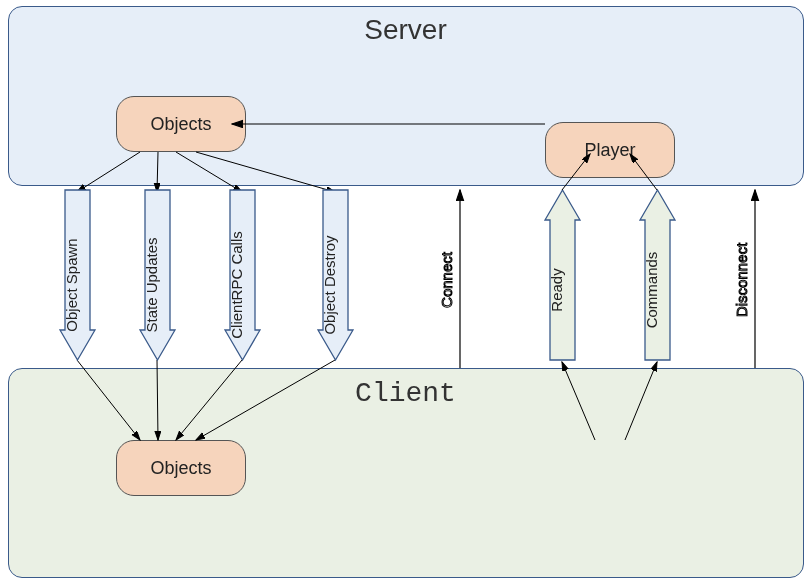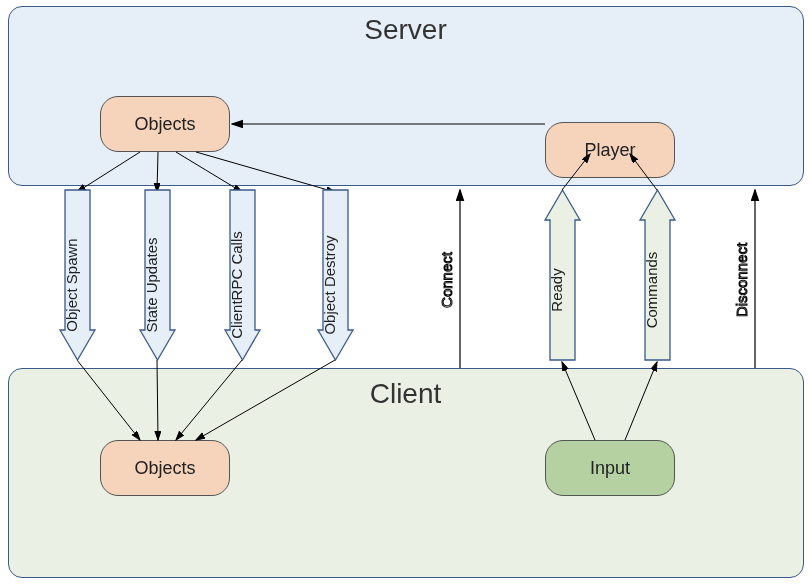--- a/index.html
+++ b/index.html
@@ -36,21 +36,21 @@
     position: absolute;
     border: 1.5px solid #555;
     border-radius: 18px;
     display: flex;
     align-items: center;
     justify-content: center;
     font-size: 18px;
     color: #222;
     box-sizing: border-box;
   }
-  .node-objects { background: #f6d4bc; }
+  .node-objects { background: #f6d4bc; margin-left: 16px; }
   .node-player  { background: #f6d4bc; margin-top: 26px; }
   .node-input   { background: #b5d1a2; }
   .big-arrow {
     position: absolute;
   }
   .big-arrow text {
     font-size: 15px;
     fill: #222;
   }
   .thin-line {
@@ -62,33 +62,30 @@
 </style>
 </head>
 <body>
 
 <div class="canvas">
 
   <div class="box server-box" style="left:8px; top:6px; width:796px; height:180px;"></div>
   <div class="title" style="top:14px;">Server</div>
 
   <div class="box client-box" style="left:8px; top:368px; width:796px; height:210px;"></div>
-  <div class="title" style="top:378px;">Client</div>
+  <div class="title" style="top:378px;font-family:Liberation Mono, monospace;">Client</div>
 
   <div class="node node-objects" style="left:100px; top:96px; width:130px; height:56px;">
     <span>Objects</span>
   </div>
   <div class="node node-player" style="left:545px; top:96px; width:130px; height:56px;">
     <span>Player</span>
   </div>
   <div class="node node-objects" style="left:100px; top:440px; width:130px; height:56px;">
     <span>Objects</span>
-  </div>
-  <div class="node node-input" style="left:545px; top:440px; width:130px; height:56px;">
-    <span>Input</span>
   </div>
 
   <svg class="thin-line" style="left:0; top:0; width:811px; height:586px;">
     <defs>
       <marker id="ah" markerWidth="10" markerHeight="10" refX="9" refY="3" orient="auto">
         <path d="M0,0 L9,3 L0,6 Z" fill="#000"></path>
       </marker>
     </defs>
     <line x1="545" y1="124" x2="232" y2="124" stroke="#000" stroke-width="1.2" marker-end="url(#ah)"></line>
   </svg>

